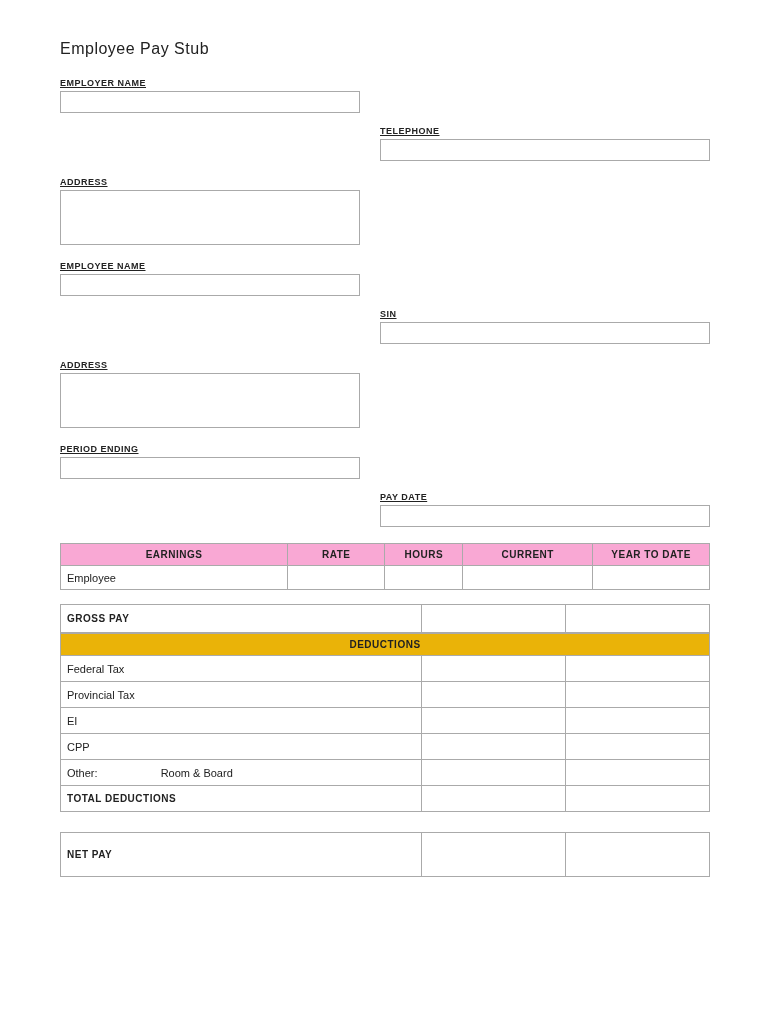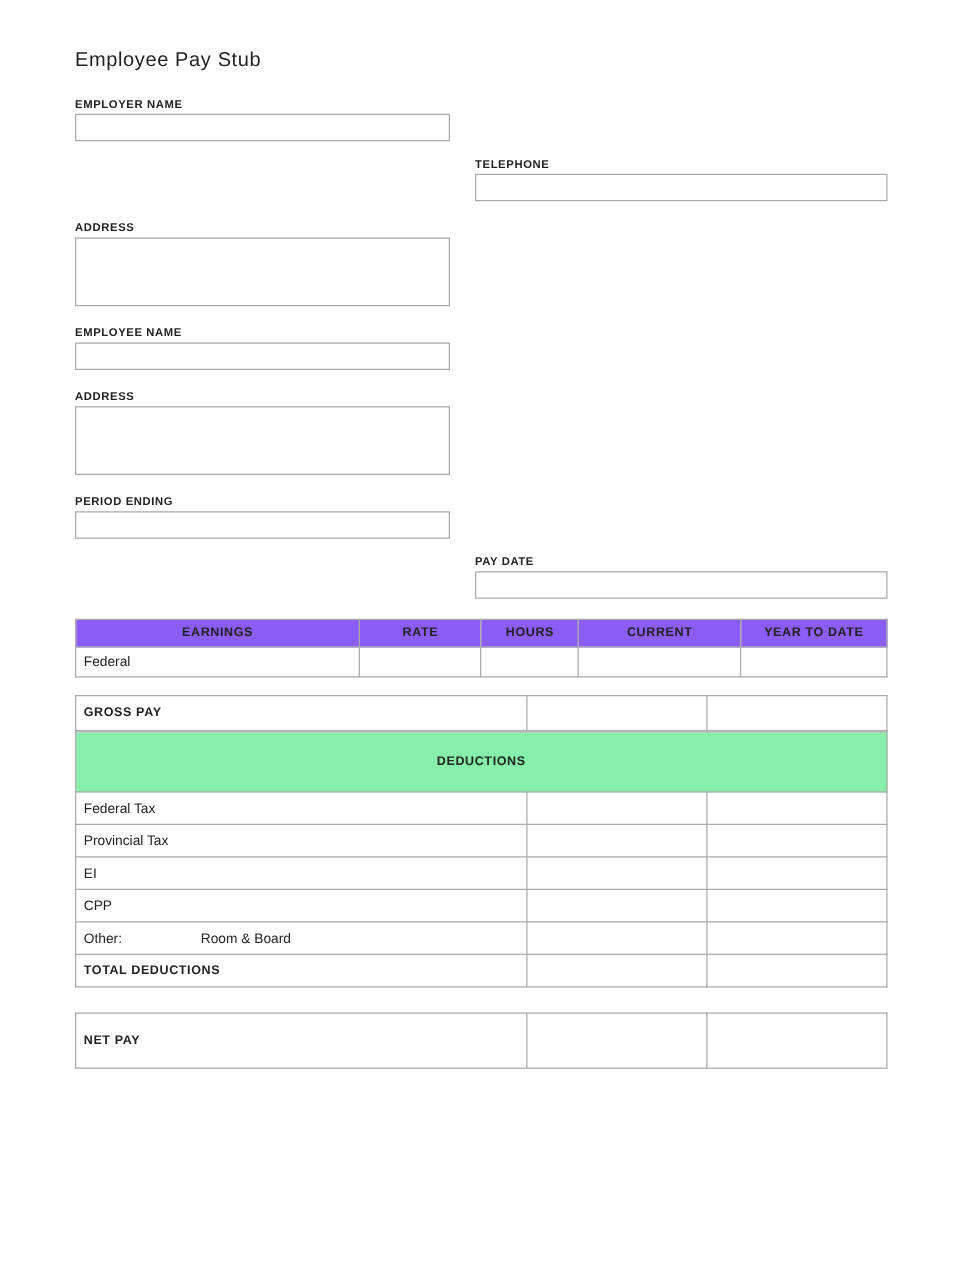--- a/index.html
+++ b/index.html
@@ -20,20 +20,21 @@
 
     .page-title {
       font-size: 16px;
       font-weight: normal;
       margin-bottom: 20px;
       letter-spacing: 0.5px;
     }
 
     .form-section {
       margin-bottom: 14px;
+      text-decoration: underline;
     }
 
     .two-col {
       display: flex;
       gap: 20px;
     }
 
     .col-left {
       flex: 0 0 300px;
     }
@@ -73,21 +74,21 @@
     }
 
     
     .earnings-table {
       width: 100%;
       border-collapse: collapse;
       margin-bottom: 14px;
     }
 
     .earnings-table th {
-      background: #8b5cf6;
+      background: #f9a8d4;
       border: 1px solid #aaa;
       text-align: center;
       font-size: 10px;
       font-weight: bold;
       letter-spacing: 0.5px;
       padding: 5px 4px;
       text-transform: uppercase;
     }
 
     .earnings-table td {
@@ -123,27 +124,27 @@
     .gross-table .value-cell { width: 22%; }
 
     
     .deductions-table {
       width: 100%;
       border-collapse: collapse;
       margin-bottom: 20px;
     }
 
     .deductions-table th {
-      background: #86efac;
+      background: #eab308;
       border: 1px solid #aaa;
       text-align: center;
       font-size: 10px;
       font-weight: bold;
       letter-spacing: 0.5px;
-      padding: 18px 4px;
+      padding: 5px 4px;
       text-transform: uppercase;
     }
 
     .deductions-table td {
       border: 1px solid #aaa;
       padding: 2px 6px;
       font-size: 11px;
       height: 26px;
     }
 
@@ -201,20 +202,24 @@
 </div>
 
 <div class="form-section section-gap" style="max-width:300px;">
   <div class="field-label">ADDRESS</div>
   <div class="field-textarea"></div>
 </div>
 
 <div class="form-section two-col section-gap">
   <div class="col-left">
     <div class="field-label">EMPLOYEE NAME</div>
+    <div class="field-input"></div>
+  </div>
+  <div class="col-right">
+    <div class="field-label">SIN</div>
     <div class="field-input"></div>
   </div>
 </div>
 
 <div class="form-section section-gap" style="max-width:300px;">
   <div class="field-label">ADDRESS</div>
   <div class="field-textarea"></div>
 </div>
 
 <div class="form-section two-col section-gap">
@@ -233,21 +238,21 @@
     <tr>
       <th class="col-earnings">EARNINGS</th>
       <th class="col-rate">RATE</th>
       <th class="col-hours">HOURS</th>
       <th class="col-current">CURRENT</th>
       <th class="col-ytd">YEAR TO DATE</th>
     </tr>
   </thead>
   <tbody>
     <tr>
-      <td>Federal</td>
+      <td>Employee</td>
       <td></td>
       <td></td>
       <td></td>
       <td></td>
     </tr>
   </tbody>
 </table>
 
 <table class="gross-table">
   <tbody>

